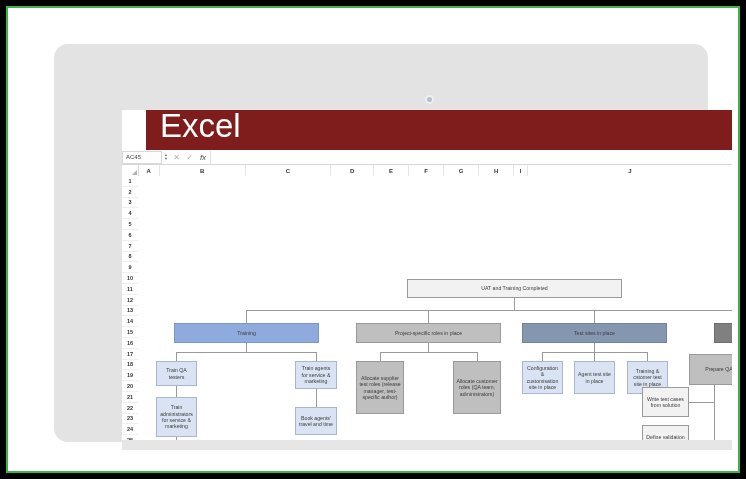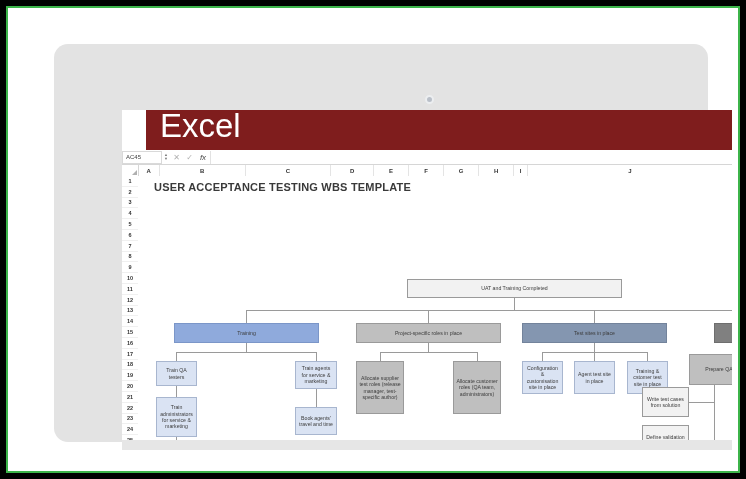--- a/index.html
+++ b/index.html
@@ -186,21 +186,20 @@
           <div class="rowh">20</div>
           <div class="rowh">21</div>
           <div class="rowh">22</div>
           <div class="rowh">23</div>
           <div class="rowh">24</div>
           <div class="rowh">25</div>
         </div>
 
         <div id="canvas">
 
-          <div id="wbs-title">USER ACCEPTANCE TESTING WBS TEMPLATE</div>
 
           <div class="node n-white" style="left:269px;top:103px;width:215px;height:19px;">UAT and Training Completed</div>
 
           <div class="conn vline" style="left:376px;top:122px;height:12px;"></div>
 
           <div class="conn hline" style="left:108px;top:134px;width:486px;"></div>
 
           <div class="conn vline" style="left:108px;top:134px;height:13px;"></div>
           <div class="conn vline" style="left:290px;top:134px;height:13px;"></div>
           <div class="conn vline" style="left:456px;top:134px;height:13px;"></div>

